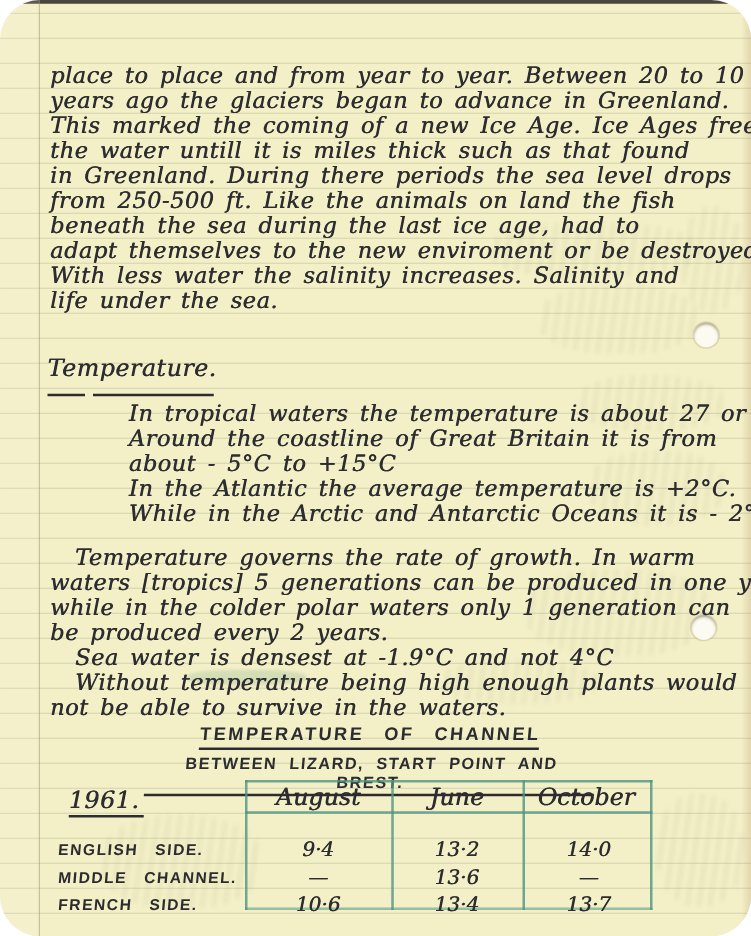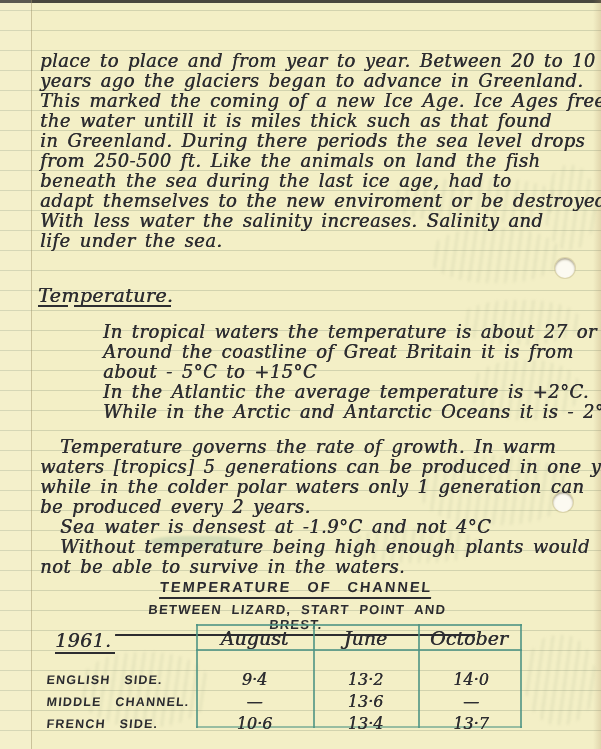--- a/index.html
+++ b/index.html
@@ -2,37 +2,38 @@
 <html><head>
 <meta charset="utf-8">
 <style>
   html,body{margin:0;padding:0;}
   .page{
     position:relative; width:601px; height:749px; overflow:hidden;
     background-color:#f3efc6;
     background-image:linear-gradient(to bottom, transparent 0 19px, rgba(125,140,112,0.28) 19px 20px);
     background-size:100% 20px; background-position:0 11px;
     font-family:"DejaVu Serif", serif;
+    border-radius:32px;
   }
   .top-edge{position:absolute;left:0;top:0;width:601px;height:3px;background:#36342d;opacity:.9;}
   .left-strip{position:absolute;left:0;top:0;width:31px;height:749px;
     background:rgba(255,255,255,0.10);border-right:1px solid rgba(150,138,95,0.45);}
   .right-edge{position:absolute;right:0;top:0;width:8px;height:749px;
     background:linear-gradient(to right, rgba(0,0,0,0), rgba(170,140,100,0.25));}
   .hw{position:absolute;color:#2d2d31;font-style:italic;font-size:18px;line-height:20px;
     letter-spacing:.4px;word-spacing:3px;text-shadow:.4px 0 0 #2d2d31;}
   .hline{white-space:nowrap;height:20px;}
   .body-block{left:40px;top:51px;width:556px;}
   .indent-block{left:103px;top:322px;width:495px;}
   .para-block{left:40px;top:437px;width:556px;}
   .para-block .hline:nth-child(1),
   .para-block .hline:nth-child(5),
   .para-block .hline:nth-child(6){text-indent:20px;}
   .heading{left:38px;top:285px;font-size:19px;}
-  .heading span{position:relative;display:inline-block;padding-bottom:2px;}
+  .heading span{position:relative;display:inline-block;padding-bottom:12px;}
   .heading span::after{content:"";position:absolute;left:0;right:2px;bottom:0;height:2px;
     background:linear-gradient(to right,#2d2d31 0 30px,transparent 30px 36px,#2d2d31 36px 100%);}
   .caps{font-family:"Liberation Sans", sans-serif;color:#2c2c30;font-weight:bold;
     transform:skewX(-5deg);transform-origin:left bottom;}
   .table-title{position:absolute;left:115px;top:577px;width:360px;text-align:center;}
   .table-title .t1{display:inline-block;font-size:14.5px;letter-spacing:2px;word-spacing:10px;
     border-bottom:2px solid #2c2c30;padding-bottom:2px;}
   .table-title .t2{display:inline-block;font-size:13px;letter-spacing:1.2px;word-spacing:5px;
     border-bottom:2px solid #2c2c30;padding-bottom:2px;margin-top:3px;}
   .tline{position:absolute;background:#4d9383;opacity:.8;}

